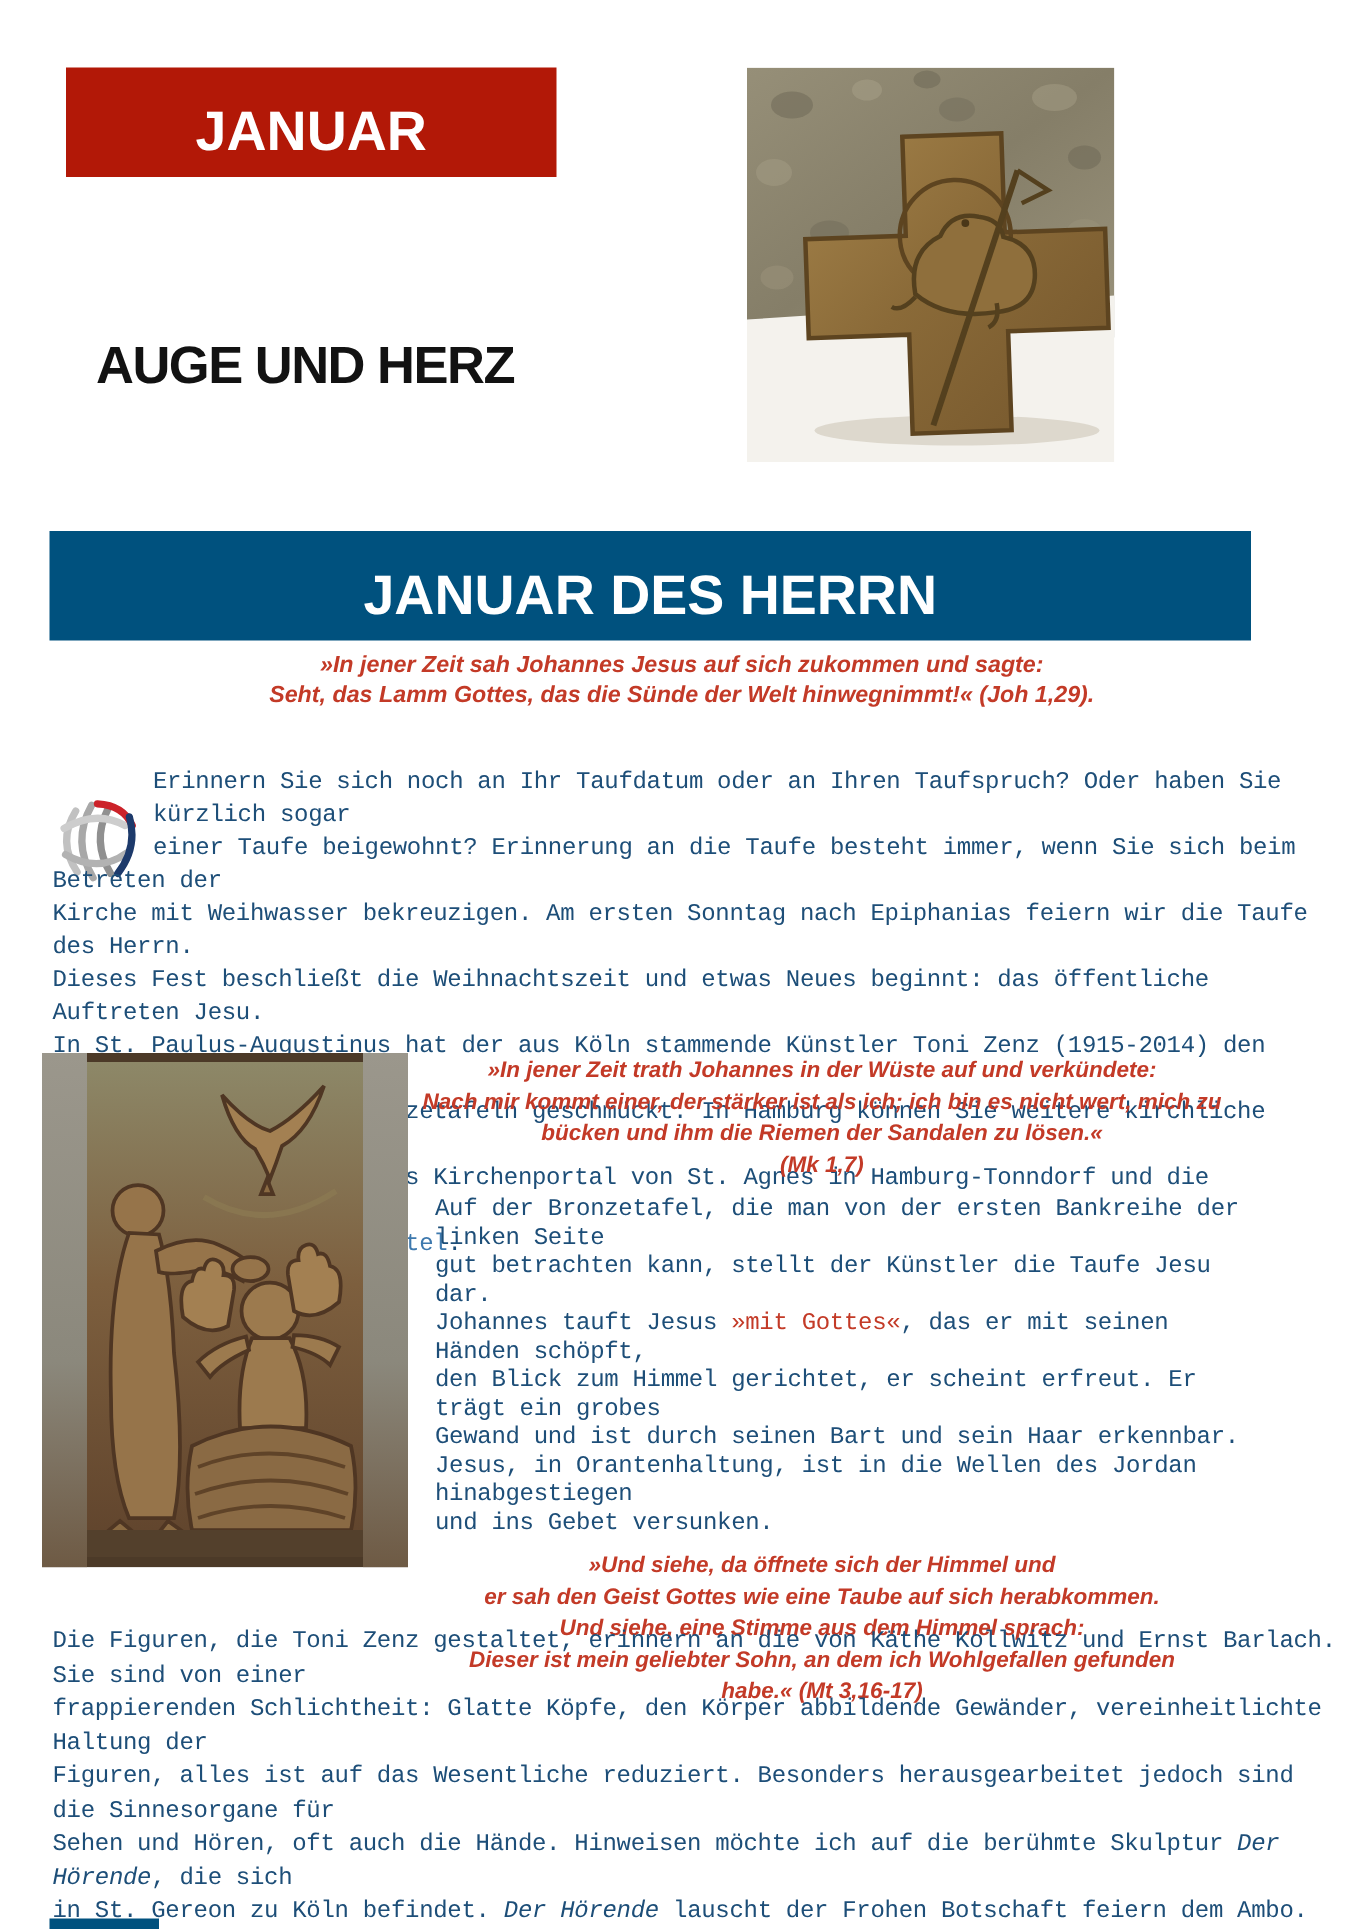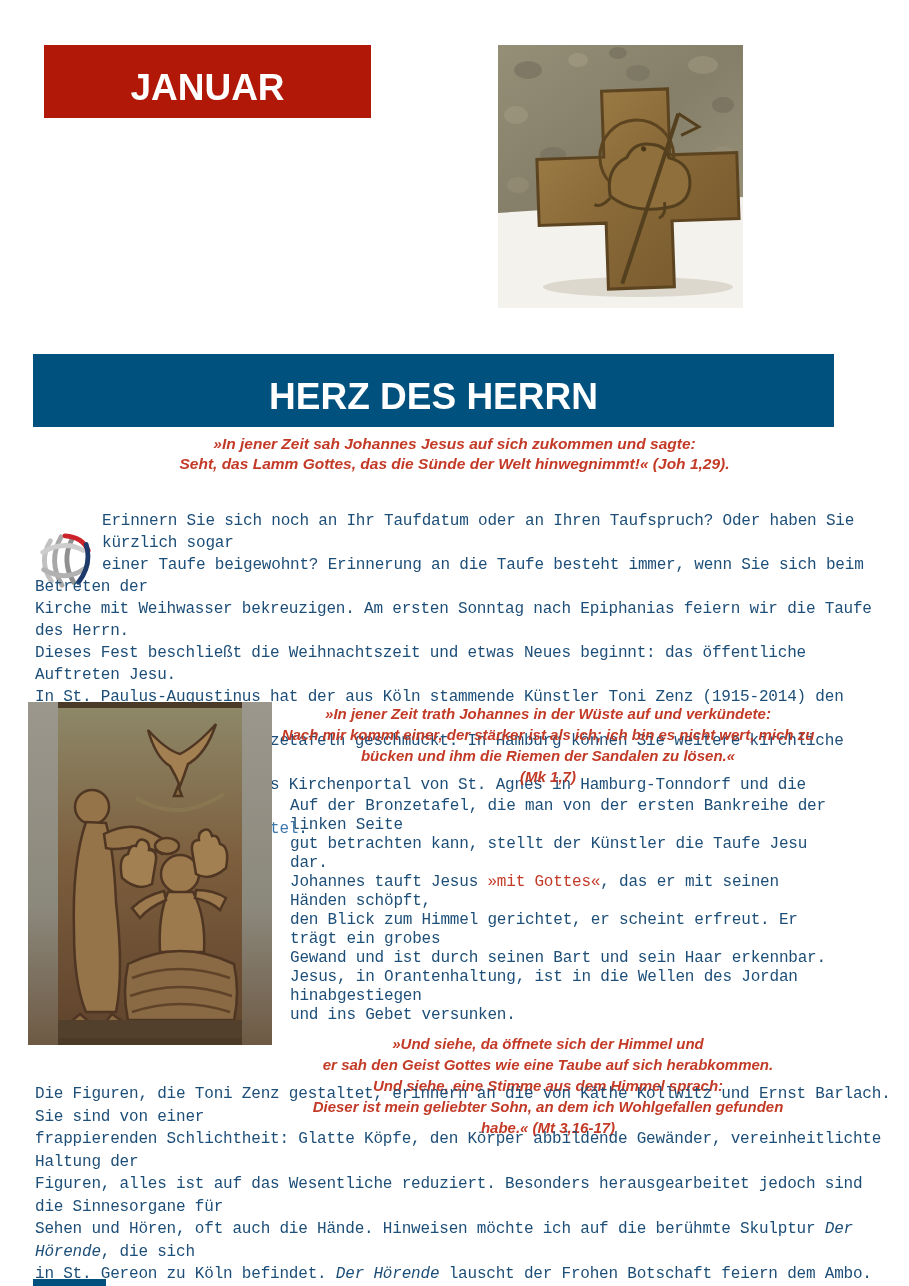--- a/index.html
+++ b/index.html
@@ -41,20 +41,21 @@
 </style>
 </head>
 <body>
 
 <div class="page">
 
   <div class="banner red">
     <span>JANUAR</span>
   </div>
 
+  <h1 class="page-title">AUGE UND HERZ</h1>
 
   <div class="photo cross">
     <svg width="245" height="263" viewBox="0 0 245 263">
       <defs>
         <linearGradient id="stone" x1="0" y1="0" x2="1" y2="1">
           <stop offset="0" stop-color="#968f78"></stop>
             <stop offset="0.5" stop-color="#857e68"></stop>
             <stop offset="1" stop-color="#9a937c"></stop>
         </linearGradient>
         <linearGradient id="bronze" x1="0" y1="0" x2="1" y2="1">
@@ -84,21 +85,21 @@
         <path d="M112 150 q-4 -28 18 -38 q8 -16 26 -12 q14 2 16 14 q22 6 20 28 q-2 20 -26 22 q-34 4 -54 -14 z" fill="#8f6f3c" stroke="#54401e" stroke-width="3"></path>
         <circle cx="147" cy="104" r="2.6" fill="#4a3718"></circle>
         <line x1="183" y1="70" x2="121" y2="238" stroke="#54401e" stroke-width="4"></line>
         <path d="M183 70 l20 14 l-18 8" fill="none" stroke="#54401e" stroke-width="3"></path>
         <path d="M112 152 q-10 10 -16 6 M166 158 q2 12 -6 16" fill="none" stroke="#54401e" stroke-width="3"></path>
       </g>
     </svg>
   </div>
 
   <div class="banner blue">
-    <span>HERZ DES HERRN</span>
+    <span>JANUAR DES HERRN</span>
   </div>
 
   <div class="quote q1">»In jener Zeit sah Johannes Jesus auf sich zukommen und sagte:
 Seht, das Lamm Gottes, das die Sünde der Welt hinwegnimmt!« (Joh 1,29).</div>
 
   <div class="para intro">
     <span class="logo-float">
       <svg width="58" height="58" viewBox="0 0 60 60">
         <g fill="none" stroke-linecap="round">
           <path d="M16 9 Q3 30 17 51" stroke="#c1c1c1" stroke-width="5"></path>

